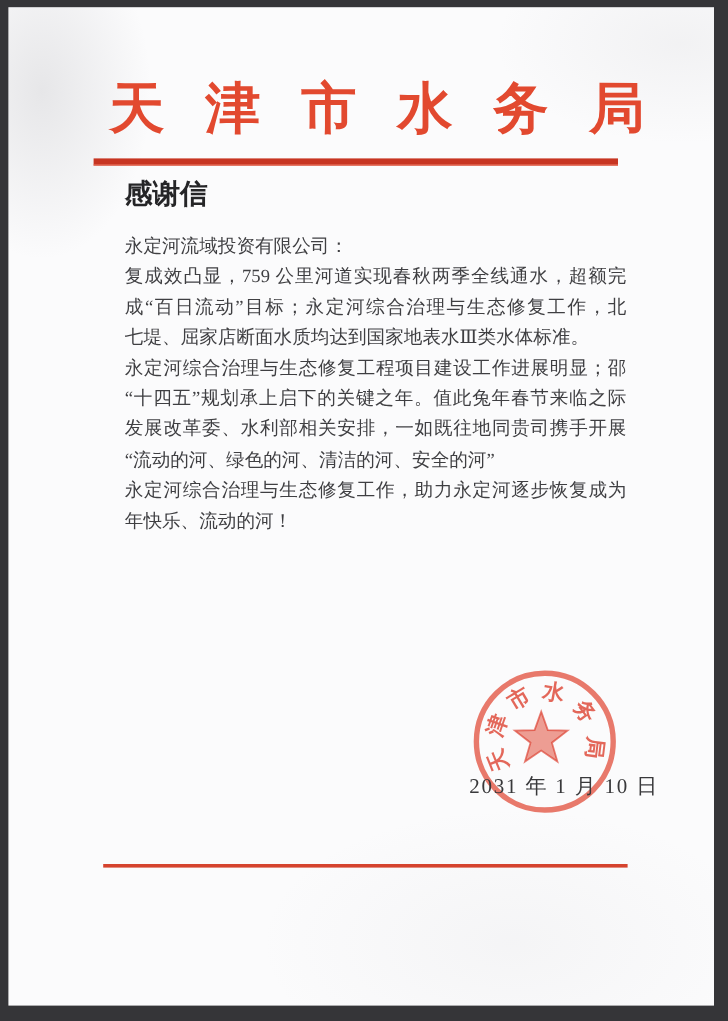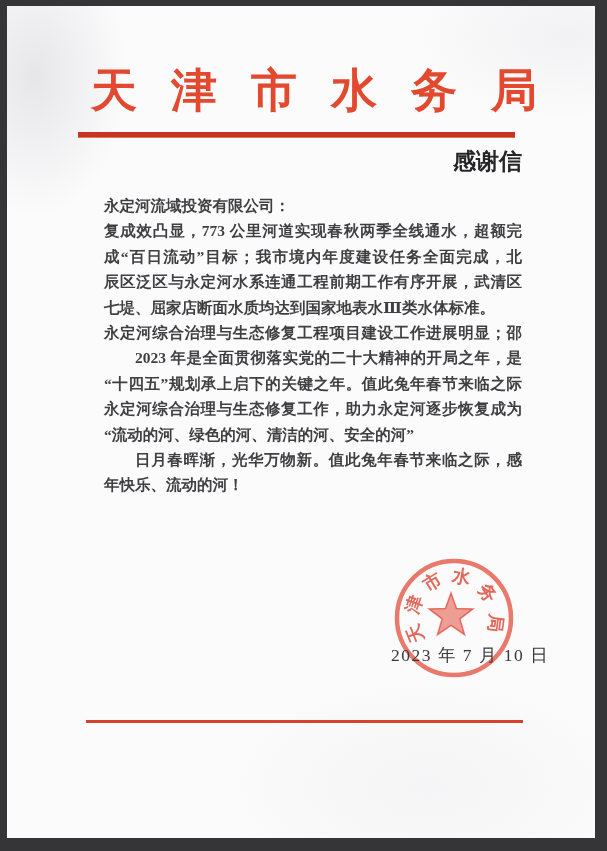--- a/index.html
+++ b/index.html
@@ -14,24 +14,24 @@
            radial-gradient(ellipse 300px 160px at 420px 780px, rgba(170,170,175,0.08), transparent 70%);}
   
   .org{position:absolute;left:84px;top:54px;width:446px;height:62px;
        display:flex;justify-content:space-between;align-items:center;
        font-size:46px;font-weight:bold;color:#e2492f;}
   .rule{position:absolute;background:#c73522;}
   .rule-top{left:71px;top:126px;width:437px;height:5px;
             border-bottom:1px solid #e8705c;}
   .rule-bottom{left:79px;top:714px;width:437px;height:3px;background:#d5432e;}
   .doc-title{position:absolute;left:97px;top:140px;width:418px;
-             text-align:right;font-size:23px;font-weight:bold;color:#252527;}
+             text-align:left;font-size:23px;font-weight:bold;color:#252527;}
   
   .body{position:absolute;left:97px;top:187px;width:418px;
-        font-size:15.5px;color:#3f3f42;font-weight:bold;}
+        font-size:15.5px;color:#3f3f42;}
   .ln{height:25.4px;line-height:25.4px;white-space:nowrap;}
   .ln.j{white-space:normal;text-align:justify;text-align-last:justify;}
   .ln.ind{text-indent:31px;}
   
   .seal{position:absolute;left:378px;top:546px;}
   .sealchar{font-size:18px;font-weight:bold;fill:rgba(220,62,44,0.78);}
   .date{position:absolute;left:384px;top:637px;font-size:17.5px;
         letter-spacing:1.5px;color:#39393b;z-index:2;}
 </style>
 </head>
@@ -48,42 +48,40 @@
       <span>务</span>
       <span>局</span>
     </div>
 
     <div class="rule rule-top"></div>
 
     <div class="doc-title">感谢信</div>
 
     <div class="body">
       <div class="ln">永定河流域投资有限公司：</div>
-      <div class="ln j">复成效凸显，773 公里河道实现春秋两季全线通水，超额完</div>
-      <div class="ln j">成“百日流动”目标；我市境内年度建设任务全面完成，北</div>
-      <div class="ln j">辰区泛区与永定河水系连通工程前期工作有序开展，武清区</div>
+      <div class="ln j">复成效凸显，759 公里河道实现春秋两季全线通水，超额完</div>
+      <div class="ln j">成“百日流动”目标；永定河综合治理与生态修复工作，北</div>
       <div class="ln">七堤、屈家店断面水质均达到国家地表水Ⅲ类水体标准。</div>
       <div class="ln j">永定河综合治理与生态修复工程项目建设工作进展明显；邵</div>
-      <div class="ln j ind">2023 年是全面贯彻落实党的二十大精神的开局之年，是</div>
       <div class="ln j">“十四五”规划承上启下的关键之年。值此兔年春节来临之际</div>
+      <div class="ln j">发展改革委、水利部相关安排，一如既往地同贵司携手开展</div>
+      <div class="ln">“流动的河、绿色的河、清洁的河、安全的河”</div>
       <div class="ln j">永定河综合治理与生态修复工作，助力永定河逐步恢复成为</div>
-      <div class="ln">“流动的河、绿色的河、清洁的河、安全的河”</div>
-      <div class="ln j ind">日月春晖渐，光华万物新。值此兔年春节来临之际，感</div>
       <div class="ln">年快乐、流动的河！</div>
     </div>
 
     <svg class="seal" width="142" height="134" viewBox="0 0 142 134">
       <circle cx="69" cy="66" r="57" fill="none" stroke="rgba(223,66,46,0.70)" stroke-width="4.5"></circle>
       <polygon points="66,41 71.5,56.4 87.9,56.9 74.9,66.9 79.5,82.6 66,73.4 52.5,82.6 57.1,66.9 44.1,56.9 60.5,56.4" fill="rgba(225,80,60,0.55)" stroke="rgba(219,60,45,0.65)" stroke-width="1.5"></polygon>
       <text class="sealchar" text-anchor="middle" dominant-baseline="central" transform="translate(69,66) rotate(-112) translate(0,-42)">天</text>
       <text class="sealchar" text-anchor="middle" dominant-baseline="central" transform="translate(69,66) rotate(-71) translate(0,-42)">津</text>
       <text class="sealchar" text-anchor="middle" dominant-baseline="central" transform="translate(69,66) rotate(-31) translate(0,-42)">市</text>
       <text class="sealchar" text-anchor="middle" dominant-baseline="central" transform="translate(69,66) rotate(10) translate(0,-42)">水</text>
       <text class="sealchar" text-anchor="middle" dominant-baseline="central" transform="translate(69,66) rotate(53) translate(0,-42)">务</text>
       <text class="sealchar" text-anchor="middle" dominant-baseline="central" transform="translate(69,66) rotate(97) translate(0,-42)">局</text>
     </svg>
 
-    <div class="date">2023 年 7 月 10 日</div>
+    <div class="date">2031 年 1 月 10 日</div>
 
     <div class="rule rule-bottom"></div>
 
   </div>
 </div>
 
 </body></html>

